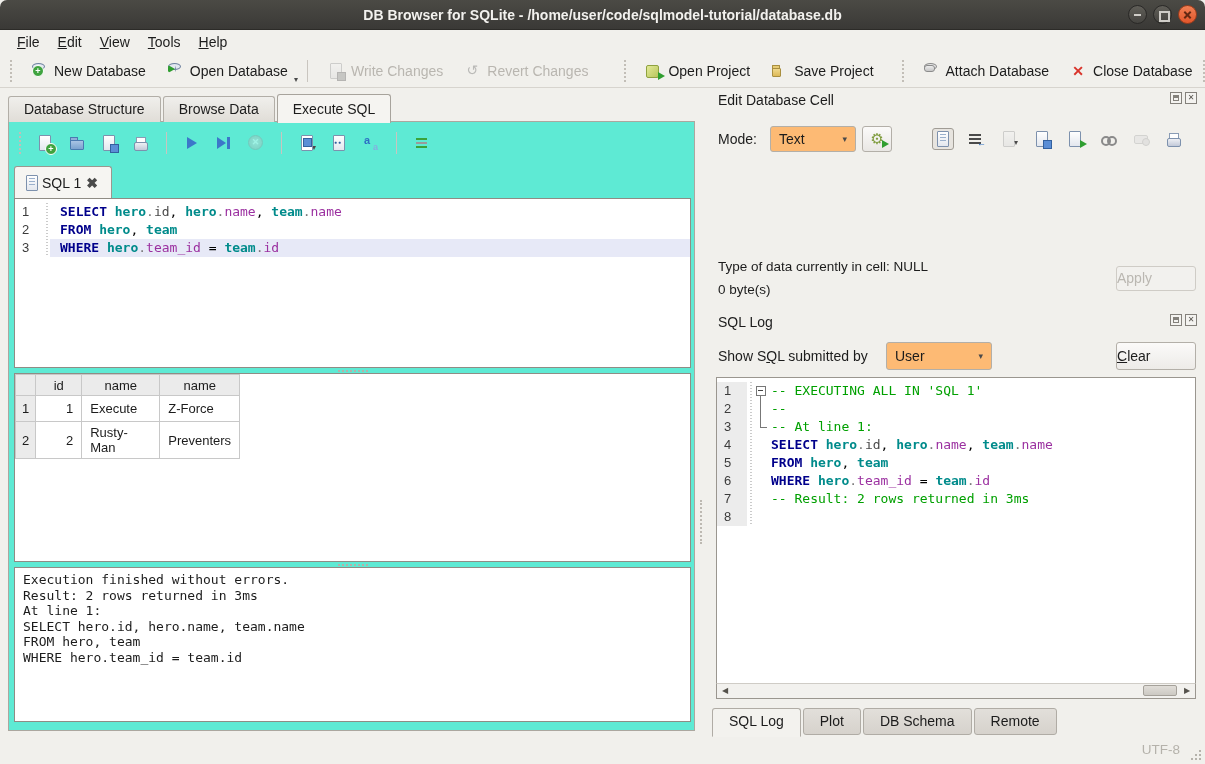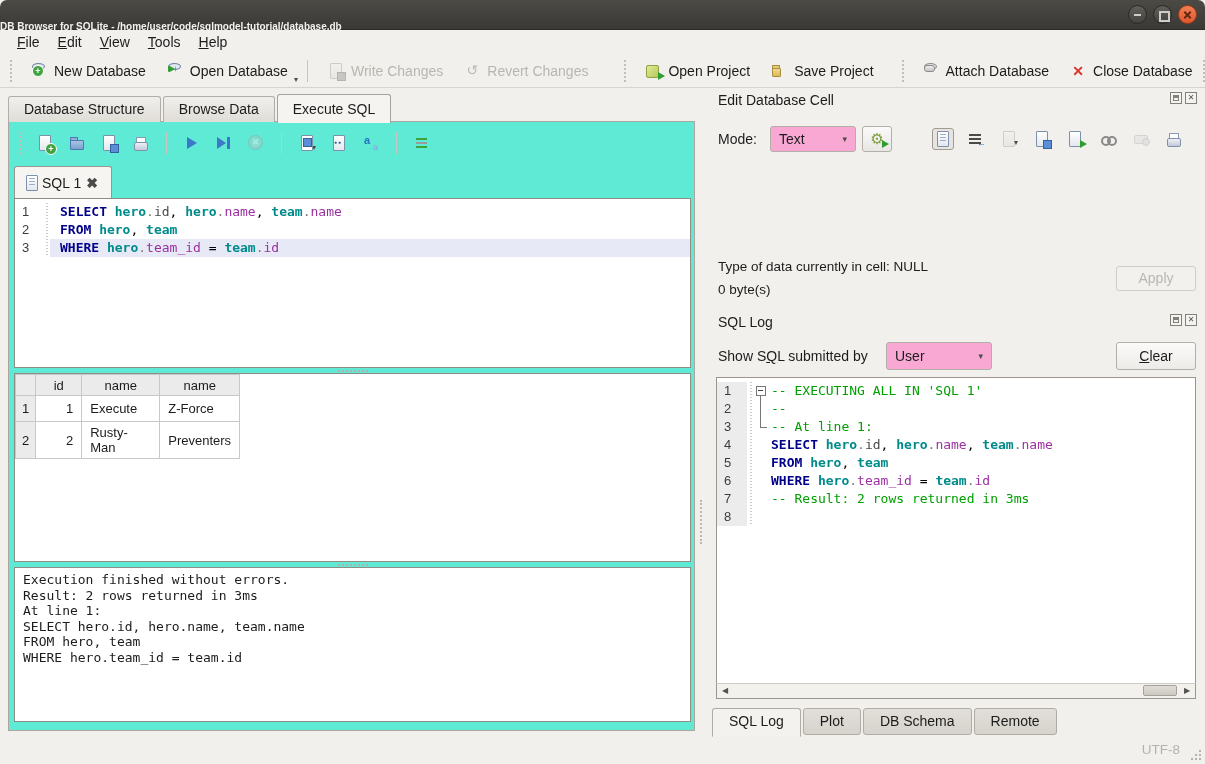--- a/index.html
+++ b/index.html
@@ -6,22 +6,22 @@
   *{box-sizing:border-box;}
   #window{
     position:relative;width:1205px;height:764px;background:#f1f0ec;
     font-family:"Liberation Sans",sans-serif;font-size:14px;color:#1c1c1c;
     outline:1px solid #8d8a84;overflow:hidden;
   }
   
   .titlebar{position:absolute;left:0;top:0;right:0;height:30px;
     background:linear-gradient(#4b4a45,#3a3936);border-bottom:1px solid #2c2b28;
     border-radius:7px 7px 0 0;}
-  .titlebar .title{position:absolute;inset:0;text-align:left;line-height:30px;
-    color:#f2f1ee;font-weight:bold;font-size:10px;margin-top:12px;}
+  .titlebar .title{position:absolute;inset:0;text-align:center;line-height:30px;
+    color:#f2f1ee;font-weight:bold;font-size:14px;}
   .winbtns{position:absolute;right:8px;top:5px;display:flex;gap:6px;}
   .wbtn{width:19px;height:19px;border-radius:50%;position:relative;cursor:pointer;}
   .wbtn.min,.wbtn.max{background:linear-gradient(#605e58,#454440);border:1px solid #2a2927;}
   .wbtn.close{background:linear-gradient(#f08054,#e2562b);border:1px solid #a03d1b;}
   .wbtn.min::before{content:'';position:absolute;left:5px;top:8px;width:7px;height:2px;background:#cfcdc8;}
   .wbtn.max::before{content:'';position:absolute;left:5px;top:5px;width:7px;height:7px;border:2px solid #cfcdc8;}
   .wbtn.close::before,.wbtn.close::after{content:'';position:absolute;left:4px;top:8px;width:9px;height:2px;background:#642812;}
   .wbtn.close::before{transform:rotate(45deg);} .wbtn.close::after{transform:rotate(-45deg);}
   
   .menubar{position:absolute;left:0;top:30px;right:0;height:25px;display:flex;align-items:center;padding-left:8px;}
@@ -159,25 +159,25 @@
   table.grid td.num{text-align:right;width:44px;}
   table.grid td{height:26px;}
   
   .dock-header{position:absolute;left:712px;right:8px;height:20px;display:flex;}
   .dock-header .dtitle{flex:1;padding-left:6px;}
   .dkbtn{width:12px;height:12px;border:1px solid #84817b;background:#f4f3f0;position:relative;margin-left:3px;cursor:pointer;}
   .dkbtn.float::before{content:'';position:absolute;left:2px;top:2px;right:2px;bottom:2px;
     border:1px solid #84817b;border-top-width:3px;}
   .dkbtn.xclose::before{content:'✕';position:absolute;left:0;top:0;width:100%;text-align:center;
     font-size:8px;line-height:10px;color:#55524c;}
-  .combo{position:absolute;background:#f9a8d4;border:1px solid #b3afa8;border-radius:3px;
+  .combo{position:absolute;background:#fdba74;border:1px solid #b3afa8;border-radius:3px;
     display:flex;align-items:center;padding:0 8px;cursor:pointer;}
   .combo .cval{flex:1;}
   .combo .ccaret{font-size:9px;color:#4a4a4a;margin-left:8px;}
-  .pbtn{position:absolute;border:1px solid #b3afa8;border-radius:3px;text-align:center;cursor:pointer;
+  .pbtn{position:absolute;border:1px solid #b3afa8;border-radius:3px;text-align:left;cursor:pointer;
     background:linear-gradient(#fbfaf9,#edebe8);}
   .pbtn.disabled{color:#bab7b1;background:#f2f1ee;border-color:#cfccc6;cursor:default;}
   .gearbtn{position:absolute;left:862px;top:126px;width:30px;height:26px;border:1px solid #b3afa8;border-radius:3px;
     background:linear-gradient(#fbfaf9,#e9e7e4);display:flex;align-items:center;justify-content:center;cursor:pointer;}
   .cell-toolbar{position:absolute;left:932px;top:128px;display:flex;gap:11px;}
   .cell-toolbar .slot{width:22px;height:22px;display:flex;align-items:center;justify-content:center;cursor:pointer;border-radius:3px;}
   .cell-toolbar .slot.selected{border:1px solid #a09c95;background:#e7e4df;}
   .cell-editor{position:absolute;left:716px;top:172px;width:480px;height:71px;background:#fff;
     border:1px solid #9a968f;display:flex;}
   .cell-editor .cgut{width:62px;background:#ecebe8;border-right:1px solid #d8d5cf;padding:3px 4px;font-size:13px;}

